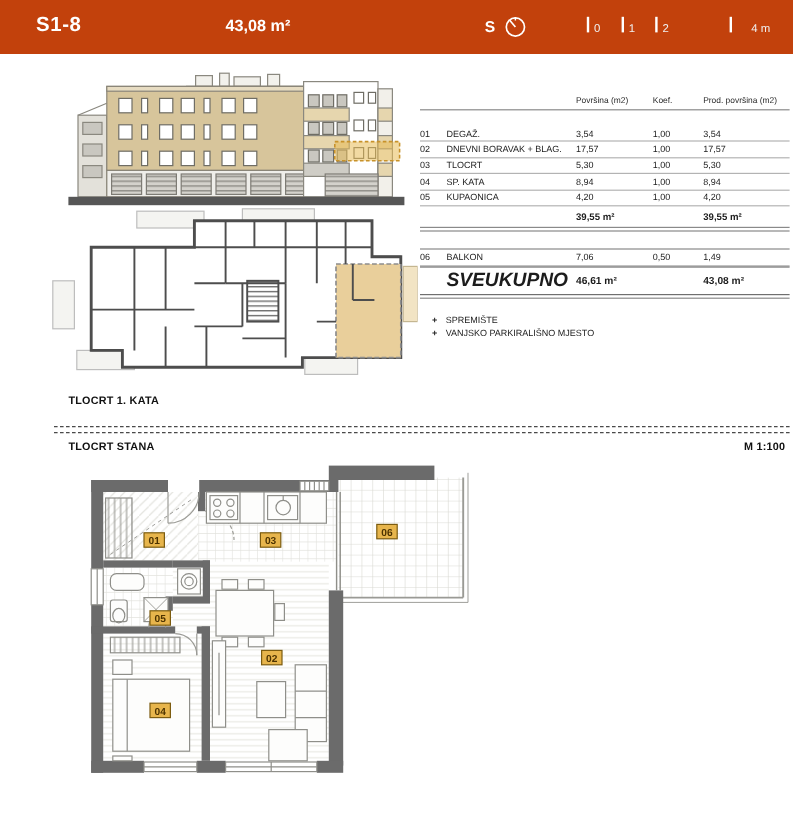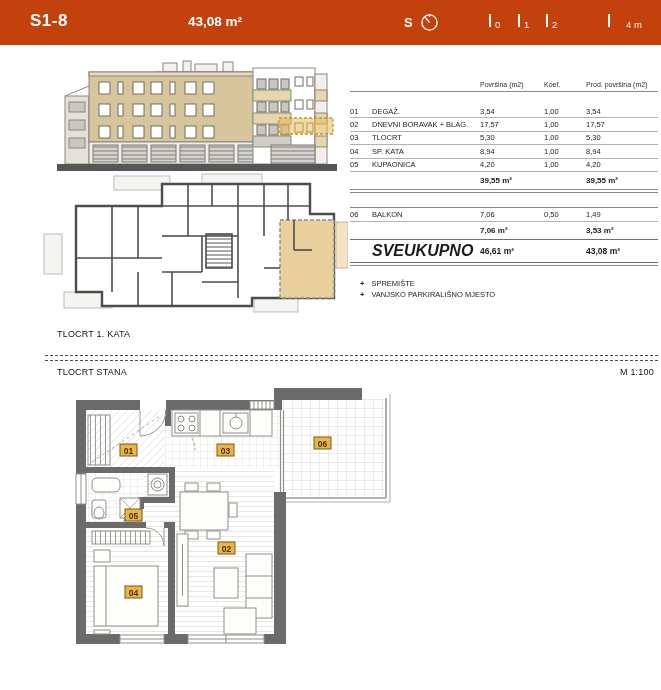--- a/index.html
+++ b/index.html
@@ -9,21 +9,21 @@
   
   .hdr{position:absolute;left:0;top:0;width:661px;height:45px;background:#c2410c;color:#fff;}
   .hdr .unit{position:absolute;left:30px;top:11px;font-size:17px;font-weight:bold;letter-spacing:.5px;}
   .hdr .area{position:absolute;left:160px;top:14px;width:110px;text-align:center;font-size:13.5px;font-weight:bold;}
   .hdr .north{position:absolute;left:404px;top:13px;font-size:13px;font-weight:bold;display:flex;align-items:center;gap:7px;}
   .scalebar{position:absolute;left:489px;top:12px;height:22px;width:160px;}
   .tick{position:absolute;top:2px;width:2px;height:13px;background:#fff;}
   .ticklab{position:absolute;top:7px;font-size:9.5px;color:#f0f0f0;}
 
   
-  .cap{position:absolute;font-size:9px;font-weight:normal;color:#111;letter-spacing:.2px;}
+  .cap{position:absolute;font-size:9px;font-weight:bold;color:#111;letter-spacing:.2px;}
   .rule-dbl{position:absolute;left:45px;width:613px;height:4px;border-top:1px dashed #4a4a4a;border-bottom:1px dashed #4a4a4a;}
 
   
   .tbl{position:absolute;left:350px;top:78px;width:308px;color:#1c1c1c;font-size:7.5px;}
   .trow{display:grid;grid-template-columns:22px 108px 64px 42px 72px;align-items:center;}
   .trow .c3,.trow .c4,.trow .c5{}
   .thead{height:13px;font-size:7px;color:#2a2a2a;border-bottom:1px solid #8a8a8a;}
   .gap12{height:13px;}
   .drow{height:12.4px;border-bottom:1px solid #b3b3b3;}
   .drow:first-of-type{border-top:1px solid #b3b3b3;}
@@ -280,27 +280,20 @@
     <div class="subline"></div>
     <div class="gap10"></div>
 
     <div class="trow balrow">
       <span>06</span>
         <span>BALKON</span>
       <span class="c3">7,06</span>
         <span class="c4">0,50</span>
       <span class="c5">1,49</span>
     </div>
-    <div class="trow subrow" style="border-bottom:none">
-      <span></span>
-        <span></span>
-      <span class="c3">7,06 m²</span>
-        <span class="c4"></span>
-      <span class="c5">3,53 m²</span>
-    </div>
 
     <div class="trow totrow">
       <span class="lab">SVEUKUPNO</span>
       <span class="c3">46,61 m²</span>
         <span class="c4"></span>
       <span class="c5">43,08 m²</span>
     </div>
     <div class="totline"></div>
 
     <div class="notes">

